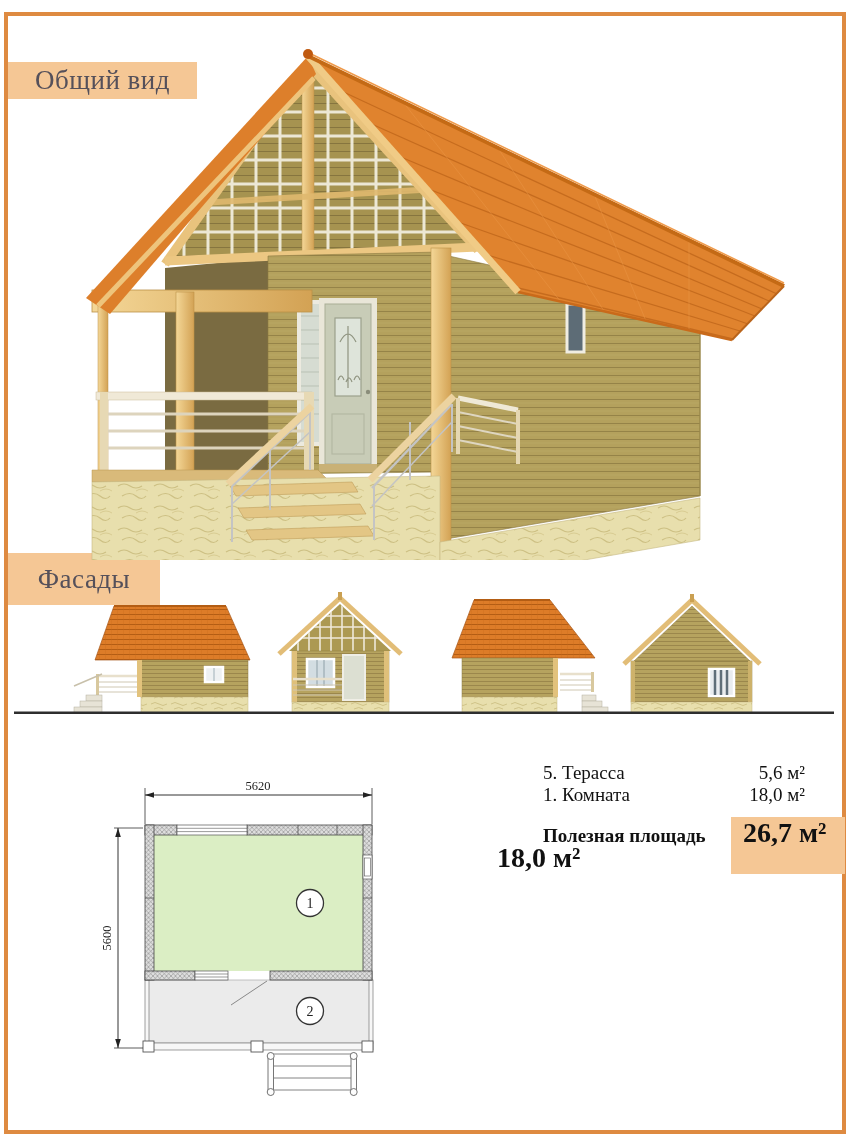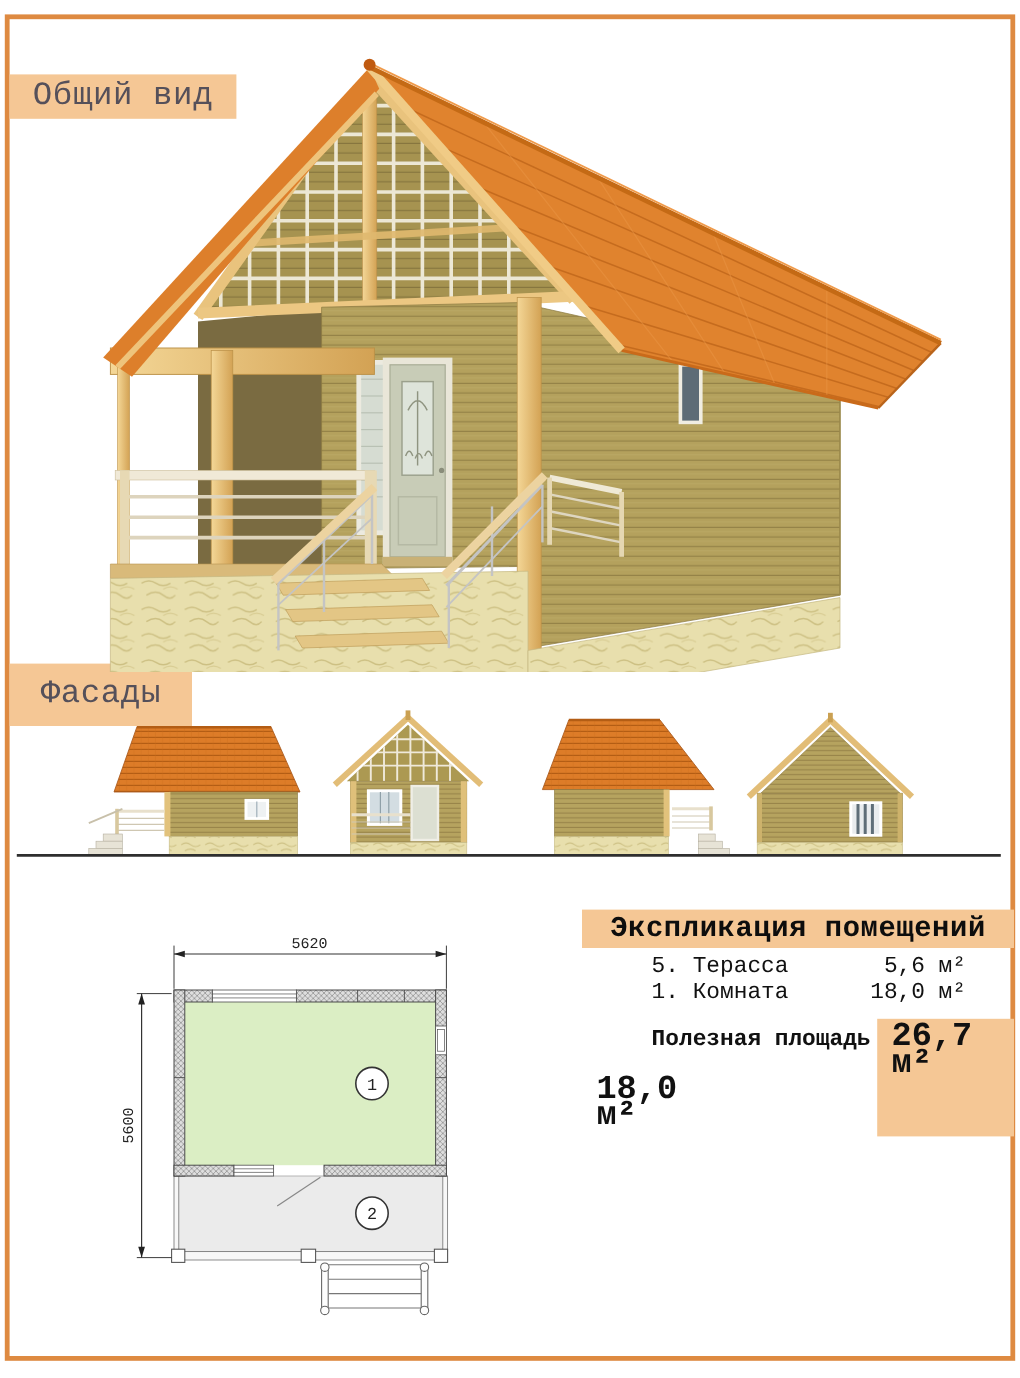--- a/index.html
+++ b/index.html
@@ -1,17 +1,17 @@
 <!DOCTYPE html>
 <html><head>
 <meta charset="utf-8">
 <style>
   html,body{margin:0;padding:0;background:#fff;}
   #page{position:relative;width:850px;height:1148px;background:#fff;overflow:hidden;
-        font-family:Liberation Mono, monospace;}
+        font-family:Liberation Serif, serif;}
   .frame{position:absolute;left:4px;top:12px;width:834px;height:1114px;
          border:4px solid #de8a41;pointer-events:none;}
   .banner{position:absolute;left:8px;background:#f5c795;color:#55505a;
           display:flex;align-items:center;justify-content:center;
           font-size:27px;letter-spacing:.5px;}
   #banner-general{top:62px;width:189px;height:37px;}
   #banner-facades{top:553px;width:152px;height:52px;}
   #banner-plan{top:733px;width:122px;height:34px;}
   .svgbox{position:absolute;}
   
@@ -388,21 +388,20 @@
       <line x1="24" y1="50" x2="53" y2="50" stroke-width=".8"></line>
       <line x1="24" y1="270" x2="53" y2="270" stroke-width=".8"></line>
       <line x1="28" y1="50" x2="28" y2="270" stroke-width="1"></line>
       <polygon points="28,50 25.2,59 30.8,59" fill="#222222" stroke="none"></polygon>
       <polygon points="28,270 25.2,261 30.8,261" fill="#222222" stroke="none"></polygon>
       <text transform="translate(21,160) rotate(-90)" text-anchor="middle" font-size="12.5" fill="#222222" stroke="none">5600</text>
     </g>
   </svg>
 
   <div id="explication">
-    <div class="exp-title">Экспликация помещений</div>
     <div class="exp-rooms">
       <div class="exp-row">
         <span>5. Терасса</span>
         <span>5,6 м²</span>
       </div>
       <div class="exp-row">
         <span>1. Комната</span>
         <span>18,0 м²</span>
       </div>
     </div>

